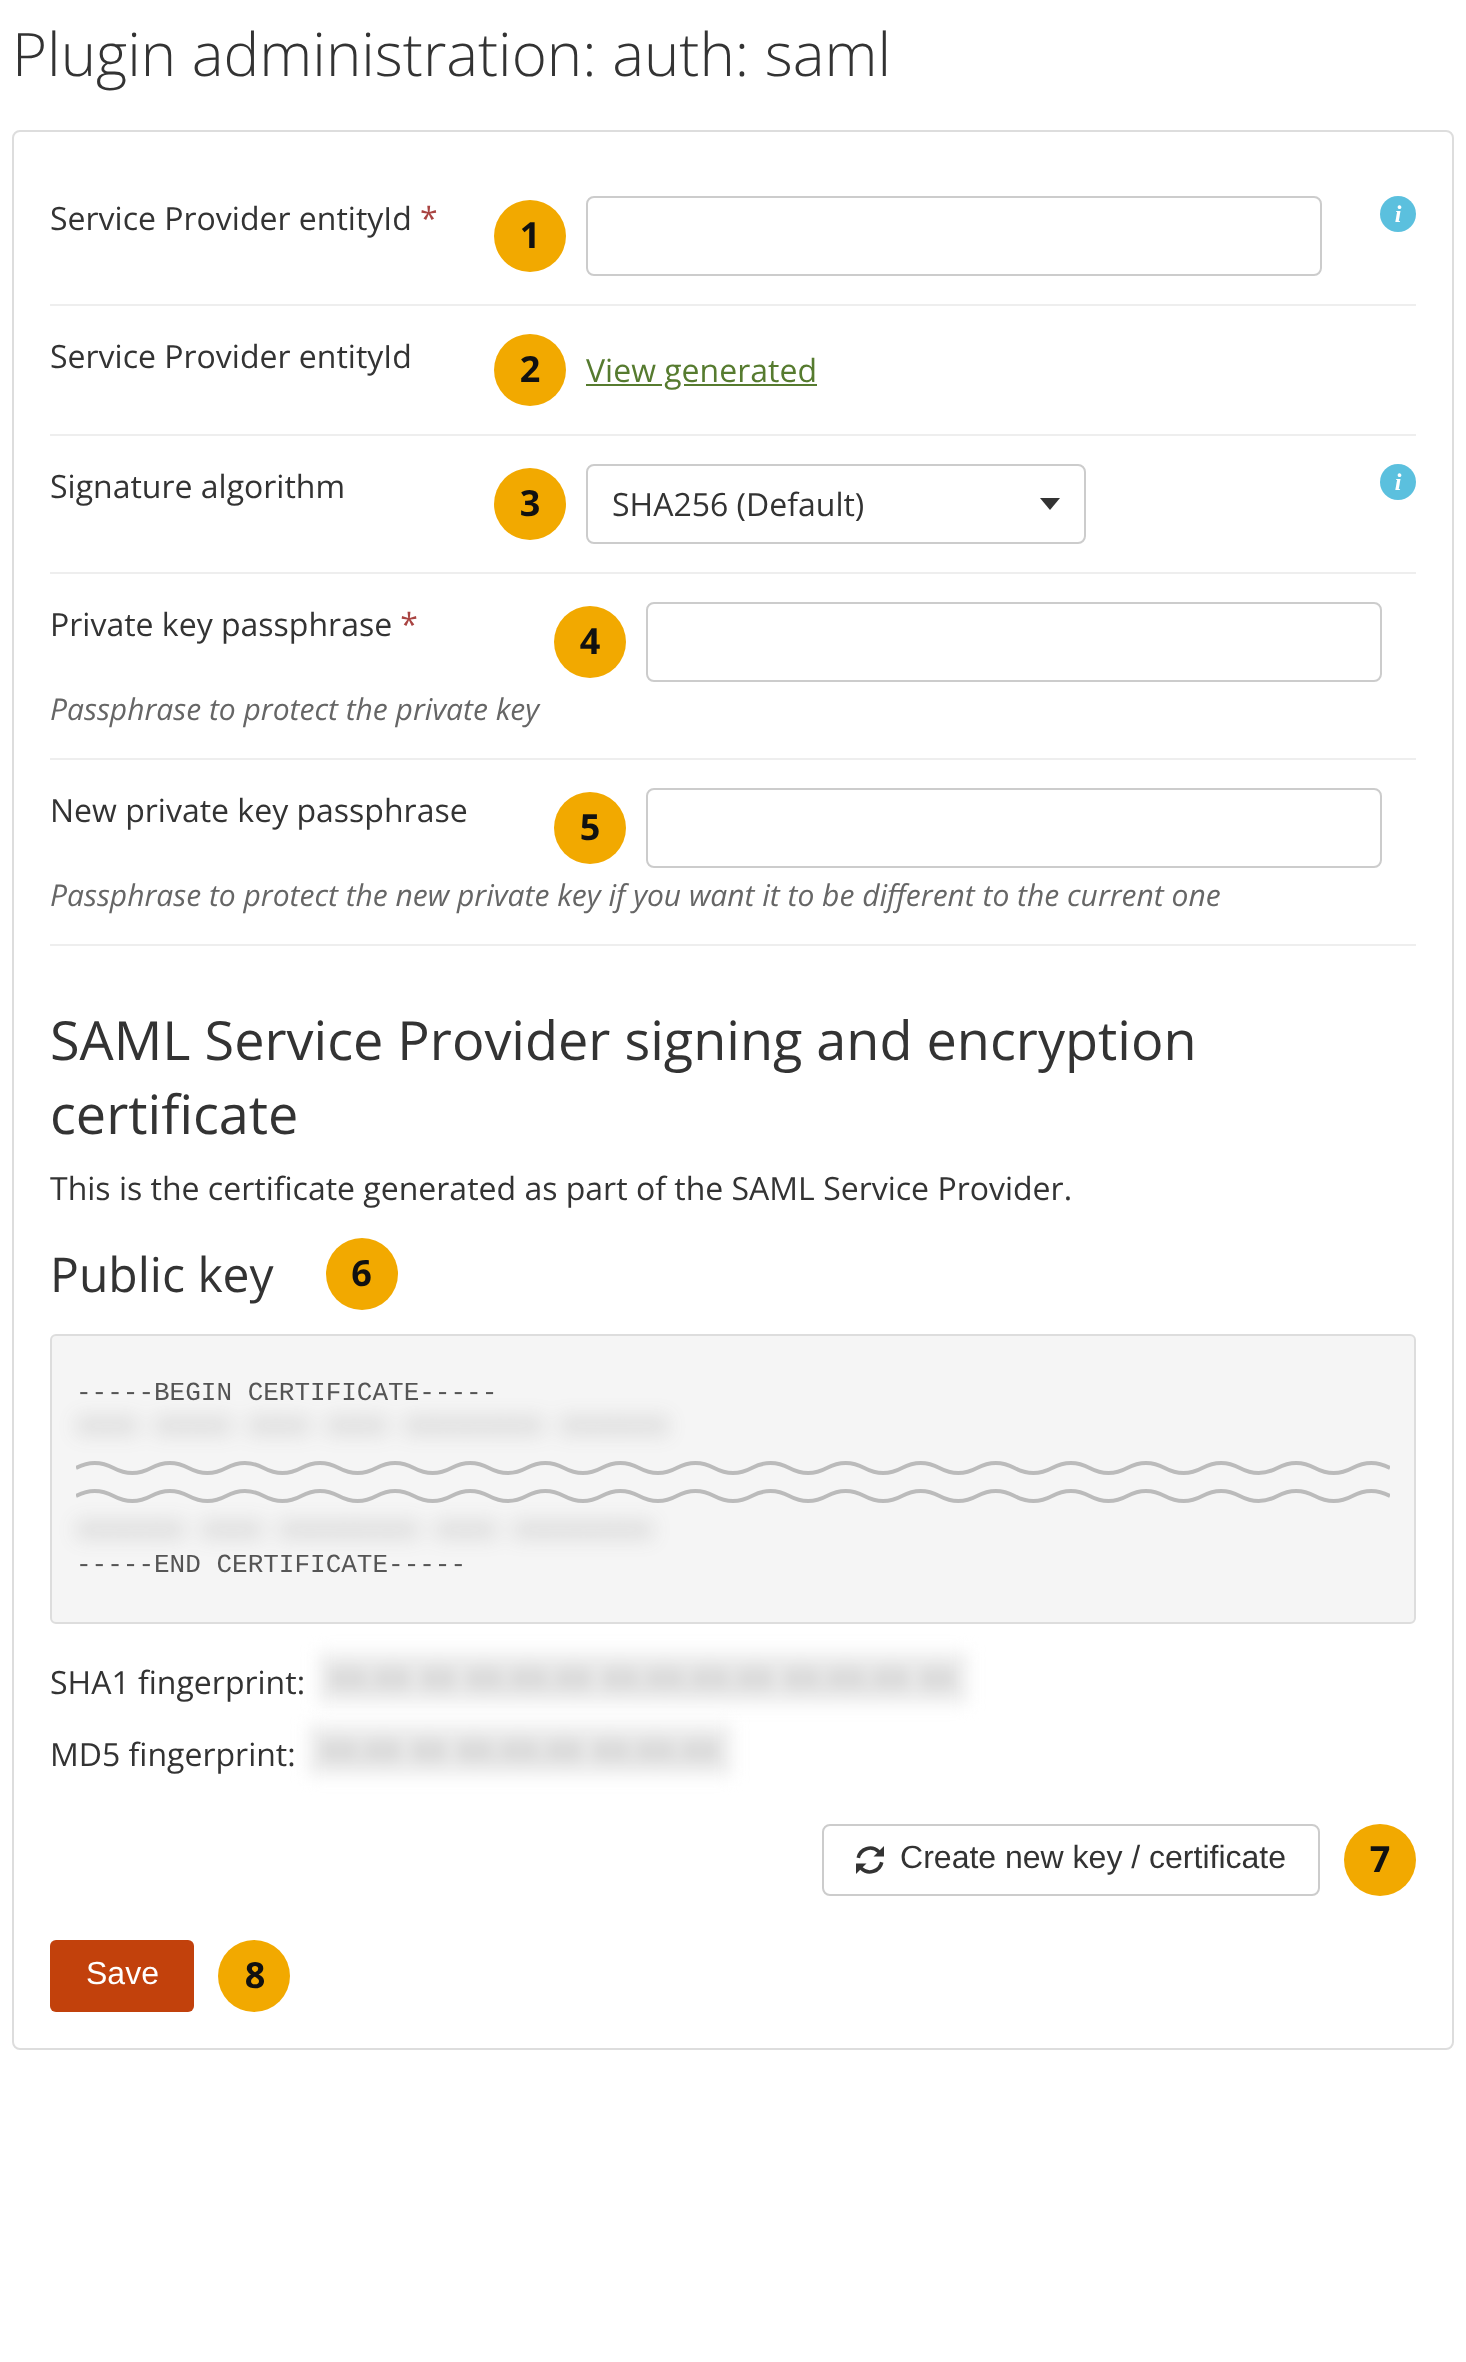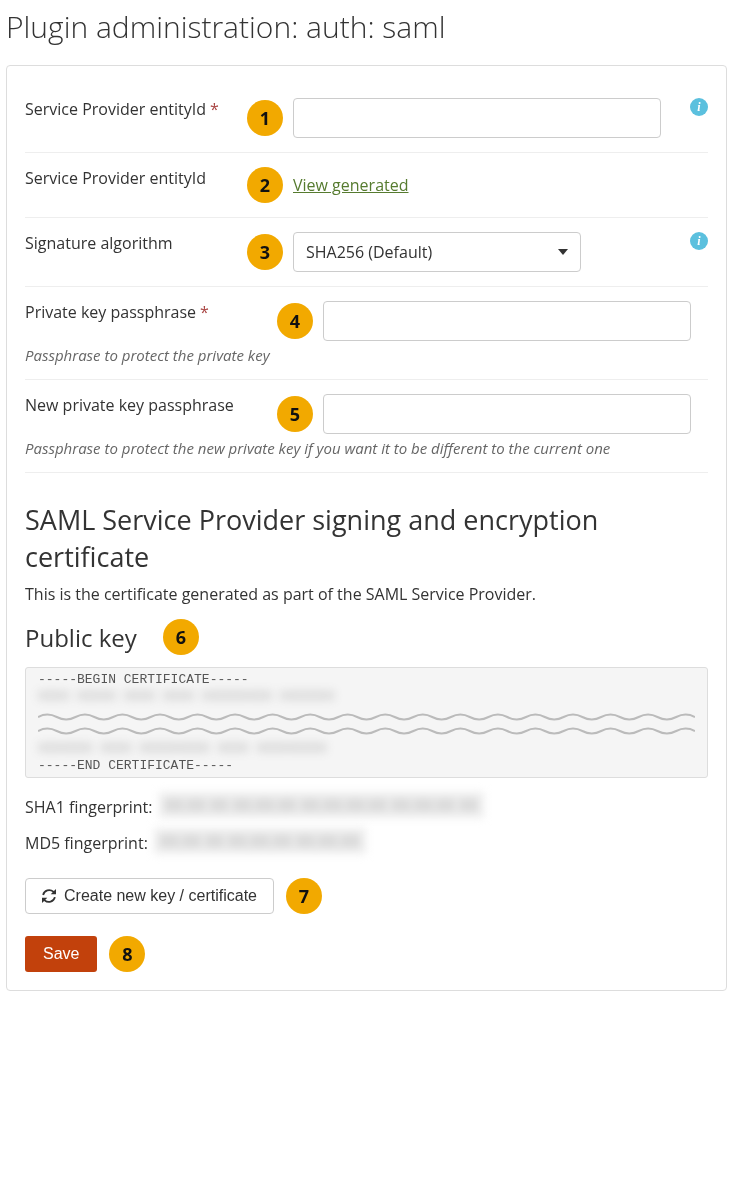--- a/index.html
+++ b/index.html
@@ -8,37 +8,37 @@
 .panel { border: 1px solid #ddd; border-radius: 4px; padding: 18px; }
 .required-note { color: #a94442; font-style: italic; font-size: 15px; margin-bottom: 18px; }
 .field-row { display: flex; align-items: flex-start; padding: 14px 0; border-bottom: 1px solid #eee; position: relative; }
 .field-row.noborder { border-bottom: none; padding-bottom: 4px; gap: 30px; }
 .field-label { flex: 0 0 222px; font-size: 16px; color: #333; display: flex; align-items: center; }
 .field-label .req { color: #a94442; margin-left: 4px; }
 .field-control { flex: 1; display: flex; align-items: center; gap: 10px; }
 .num-badge { width: 36px; height: 36px; border-radius: 50%; background: #f2a900; color: #111; font-weight: 700; font-size: 18px; display: inline-flex; align-items: center; justify-content: center; flex: 0 0 36px; }
 input.text-input, .select-box { height: 40px; border: 1px solid #ccc; border-radius: 4px; padding: 0 12px; font-size: 16px; background: #fff; }
 input.text-input { width: 368px; }
-.select-box { width: 288px; display: flex; align-items: center; justify-content: space-between; cursor: pointer; }
+.select-box { width: 250px; display: flex; align-items: center; justify-content: space-between; cursor: pointer; }
 .select-box .caret { border-left: 5px solid transparent; border-right: 5px solid transparent; border-top: 6px solid #333; }
 .link { color: #567b2f; text-decoration: underline; font-size: 16px; cursor: pointer; }
 .info-icon { width: 18px; height: 18px; border-radius: 50%; background: #5bc0de; color: #fff; font-weight: 700; font-size: 12px; font-family: Georgia, serif; font-style: italic; display: inline-flex; align-items: center; justify-content: center; position: absolute; right: 0; cursor: pointer; }
 .help-text { color: #666; font-style: italic; font-size: 15px; padding-bottom: 14px; border-bottom: 1px solid #eee; }
 .help-text.last { margin-bottom: 28px; }
 h2.section-h { font-size: 27px; font-weight: 400; color: #333; margin-bottom: 8px; }
 .section-desc { font-size: 16px; color: #333; margin-bottom: 14px; }
 h3.sub-h { font-size: 24px; font-weight: 400; color: #333; display: flex; align-items: center; gap: 26px; margin-bottom: 12px; }
-.cert-block { background: #f5f5f5; border: 1px solid #ddd; border-radius: 3px; padding: 4px 12px; font-family: "Courier New", monospace; font-size: 13px; color: #555; position: relative; margin-bottom: 14px; }
+.cert-block { background: #f5f5f5; border: 1px solid #ddd; border-radius: 3px; padding: 21px 12px; font-family: "Courier New", monospace; font-size: 13px; color: #555; position: relative; margin-bottom: 14px; }
 .cert-block .blur { filter: blur(5px); opacity: 0.5; display: block; line-height: 1.5; }
 .cert-block .wave { height: 10px; margin: 4px 0; }
 .cert-block .wave svg { width: 100%; height: 10px; }
 .fingerprint-row { font-size: 16px; color: #333; margin-bottom: 10px; display: flex; align-items: flex-end; gap: 6px; }
 .fp-blur { background: #eee; filter: blur(4px); color: #aaa; padding: 2px 6px; }
 .btn { display: inline-flex; align-items: center; gap: 8px; border: 1px solid #ccc; background: #fff; color: #333; padding: 8px 16px; border-radius: 4px; font-size: 16px; cursor: pointer; }
-.btn-row { display: flex; align-items: center; gap: 12px; margin-top: 24px; }
+.btn-row { display: flex; align-items: center; gap: 12px; margin-top: 24px; justify-content: flex-end; }
 .btn-save { background: #c2410c; color: #fff; border: none; padding: 9px 18px; border-radius: 3px; font-size: 16px; cursor: pointer; }
 .save-row { display: flex; align-items: center; gap: 12px; margin-top: 22px; }
 .refresh-icon { width: 14px; height: 14px; }
 </style>
 </head>
 <body>
 
 <h1>Plugin administration: auth: saml</h1>
 
 <div class="panel">

